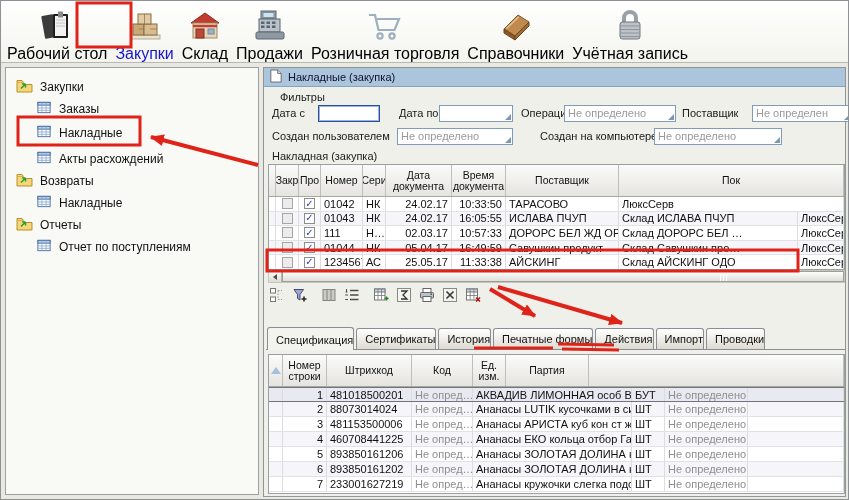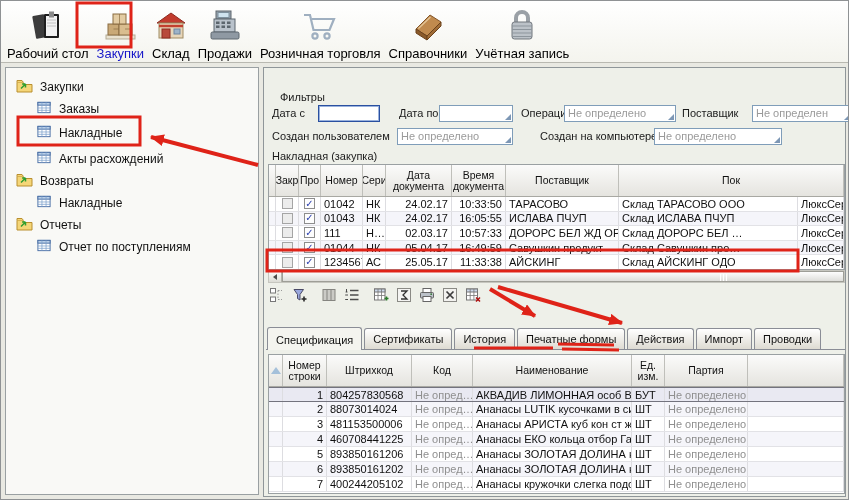--- a/index.html
+++ b/index.html
@@ -5,21 +5,21 @@
   html,body{margin:0;padding:0;background:#d7d7d0;}
   *{box-sizing:border-box;font-family:"Liberation Sans",sans-serif;}
   #app{position:relative;width:849px;height:500px;background:#e9e9e2;border:1px solid #8f9294;overflow:hidden;}
 
   
   #toolbar{position:absolute;left:0;top:0;width:849px;height:62px;
     background:linear-gradient(#ffffff,#f4f4ee);border-bottom:1px solid #b9b9b1;
     display:flex;align-items:flex-end;padding:2px 4px 2px 6px;gap:8px;}
   .tb-item{display:flex;flex-direction:column;align-items:center;justify-content:flex-end;height:56px;cursor:default;}
   .tb-icon{height:38px;display:flex;align-items:center;justify-content:center;}
-  .tb-label{font-size:13px;color:#000;white-space:nowrap;line-height:13px;}
+  .tb-label{font-size:16px;color:#000;white-space:nowrap;line-height:13px;}
   .tb-item.selected .tb-label{color:#1616c8;}
 
   
   #sidebar{position:absolute;left:4px;top:66px;width:254px;height:428px;
     background:#f9f9f6;border:1px solid #9aa0a2;}
   .sb-item{position:absolute;display:flex;align-items:center;gap:7px;height:18px;font-size:12px;color:#111;cursor:default;white-space:nowrap;}
 
   
   #panel{position:absolute;left:262px;top:66px;width:583px;height:430px;
     background:#eef0e9;border:1px solid #8f9699;}
@@ -60,21 +60,21 @@
   #hscroll .grip{position:absolute;left:78%;top:2px;display:flex;gap:2px;}
   #hscroll .grip i{display:block;width:1px;height:7px;background:#8b8b83;border-right:1px solid #fff;}
 
   
   #grid-toolbar{position:absolute;left:4px;top:220px;display:flex;gap:5px;align-items:center;}
   .gt-btn{width:18px;height:18px;display:flex;align-items:center;justify-content:center;}
 
   
   #tabs{position:absolute;left:2px;top:254px;width:579px;height:28px;border-bottom:1px solid #8a8d96;display:flex;align-items:flex-end;padding-left:1px;}
   .tab{font-size:11px;color:#111;border:1px solid #8a8d96;border-bottom:none;border-radius:3px 3px 0 0;
-    padding:4px 8px 4px 8px;background:linear-gradient(#ffffff,#dedbd2);margin-right:2px;white-space:nowrap;}
+    padding:4px 0 4px 8px;background:linear-gradient(#ffffff,#dedbd2);margin-right:2px;white-space:nowrap;}
   .tab.active{background:#f4f4ef;padding-top:6px;position:relative;top:1px;}
 
   
   #annotations{position:absolute;left:0;top:0;width:849px;height:500px;pointer-events:none;}
 </style>
 </head>
 <body>
 
 <div id="app">
 
@@ -228,20 +228,27 @@
         <span><svg width="16" height="15" viewBox="0 0 16 16">
             <rect x="1.5" y="2.5" width="13" height="11" fill="#ffffff" stroke="#4a6fa5"></rect>
             <rect x="1.5" y="2.5" width="13" height="3" fill="#b9cfe8" stroke="#4a6fa5"></rect>
             <path d="M1.5 8.5 h13 M1.5 11 h13 M5.8 2.5 v11 M10.2 2.5 v11" stroke="#7ea1cc" stroke-width="0.8"></path>
           </svg></span>
         <span>Отчет по поступлениям</span>
       </div>
     </div>
 
   <div id="panel">
+    <div id="panel-header">
+      <span><svg width="12" height="14" viewBox="0 0 14 16">
+            <path d="M1 1 h8 l4 4 v10 h-12 z" fill="#ffffff" stroke="#5c5c66"></path>
+            <path d="M9 1 v4 h4" fill="#e0e0e6" stroke="#5c5c66"></path>
+          </svg></span>
+      <span>Накладные (закупка)</span>
+    </div>
 
     <div class="sec-label" style="left:16px;top:23px;">Фильтры</div>
     <div class="flt-row" style="top:37px;" id="flt-row0">
         <span class="flt-label" style="left: 8px;">Дата с</span>
         <div class="flt-field focused" style="left: 54px; width: 62px;"><span></span></div>
         <span class="flt-label" style="left: 135px;">Дата по</span>
         <div class="flt-field" style="left: 175px; width: 74px;"><span></span><span class="corner"></span></div>
         <span class="flt-label" style="left: 257px;">Операция</span>
         <div class="flt-field" style="left: 300px; width: 112px;"><span>Не определено</span><span class="corner"></span></div>
         <span class="flt-label" style="left: 418px;">Поставщик</span>
@@ -299,23 +306,20 @@
           </div>
           <div class="g-cell num" style="width: 66px;">
             <span>24.02.17</span>
           </div>
           <div class="g-cell num" style="width: 54px;">
             <span>10:33:50</span>
           </div>
           <div class="g-cell " style="width: 113px;">
             <span>ТАРАСОВО</span>
           </div>
-          <div class="g-cell " style="width: 179px;">
-            <span>Склад ТАРАСОВО ООО</span>
-          </div>
           <div class="g-cell " style="width: 46px; flex: 1 1 0%;">
             <span>ЛюксСерв</span>
           </div>
         </div>
         <div class="g-row alt" style="height: 14.6px;">
           <div class="g-cell" style="width: 7px;"></div>
           <div class="g-cell" style="width: 23px; justify-content: center;">
             <span class="cb off"></span>
           </div>
           <div class="g-cell" style="width: 22px; justify-content: center;">
@@ -529,38 +533,35 @@
           </div>
           <div class="g-hcell" style="width: 44px; text-align: center;">
             <span>Номер строки</span>
           </div>
           <div class="g-hcell" style="width: 85px;">
             <span>Штрихкод</span>
           </div>
           <div class="g-hcell" style="width: 61px;">
             <span>Код</span>
           </div>
-          <div class="g-hcell" style="width: 159px;">
-            <span>Наименование</span>
-          </div>
           <div class="g-hcell" style="width: 33px;">
             <span>Ед. изм.</span>
           </div>
           <div class="g-hcell" style="width: 83px;">
             <span>Партия</span>
           </div>
           <div class="g-hcell" style="flex: 1 1 0%;"></div>
         </div>
         <div class="g-row selected" style="height: 15px;">
           <div class="g-cell" style="width: 14px;"></div>
           <div class="g-cell num" style="width: 44px;">
             <span>1</span>
           </div>
           <div class="g-cell " style="width: 85px;">
-            <span>804257830568</span>
+            <span>481018500201</span>
           </div>
           <div class="g-cell gray" style="width: 61px;">
             <span>Не опред…</span>
           </div>
           <div class="g-cell " style="width: 159px;">
             <span>АКВАДИВ ЛИМОННАЯ особ Водка…</span>
           </div>
           <div class="g-cell " style="width: 33px;">
             <span>БУТ</span>
           </div>
@@ -678,21 +679,21 @@
             <span>Не определено</span>
           </div>
           <div class="g-cell" style="flex: 1 1 0%;"></div>
         </div>
         <div class="g-row" style="height: 15px;">
           <div class="g-cell" style="width: 14px;"></div>
           <div class="g-cell num" style="width: 44px;">
             <span>7</span>
           </div>
           <div class="g-cell " style="width: 85px;">
-            <span>400244205102</span>
+            <span>233001627219</span>
           </div>
           <div class="g-cell gray" style="width: 61px;">
             <span>Не опред…</span>
           </div>
           <div class="g-cell " style="width: 159px;">
             <span>Ананасы кружочки слегка подсл…</span>
           </div>
           <div class="g-cell " style="width: 33px;">
             <span>ШТ</span>
           </div>

